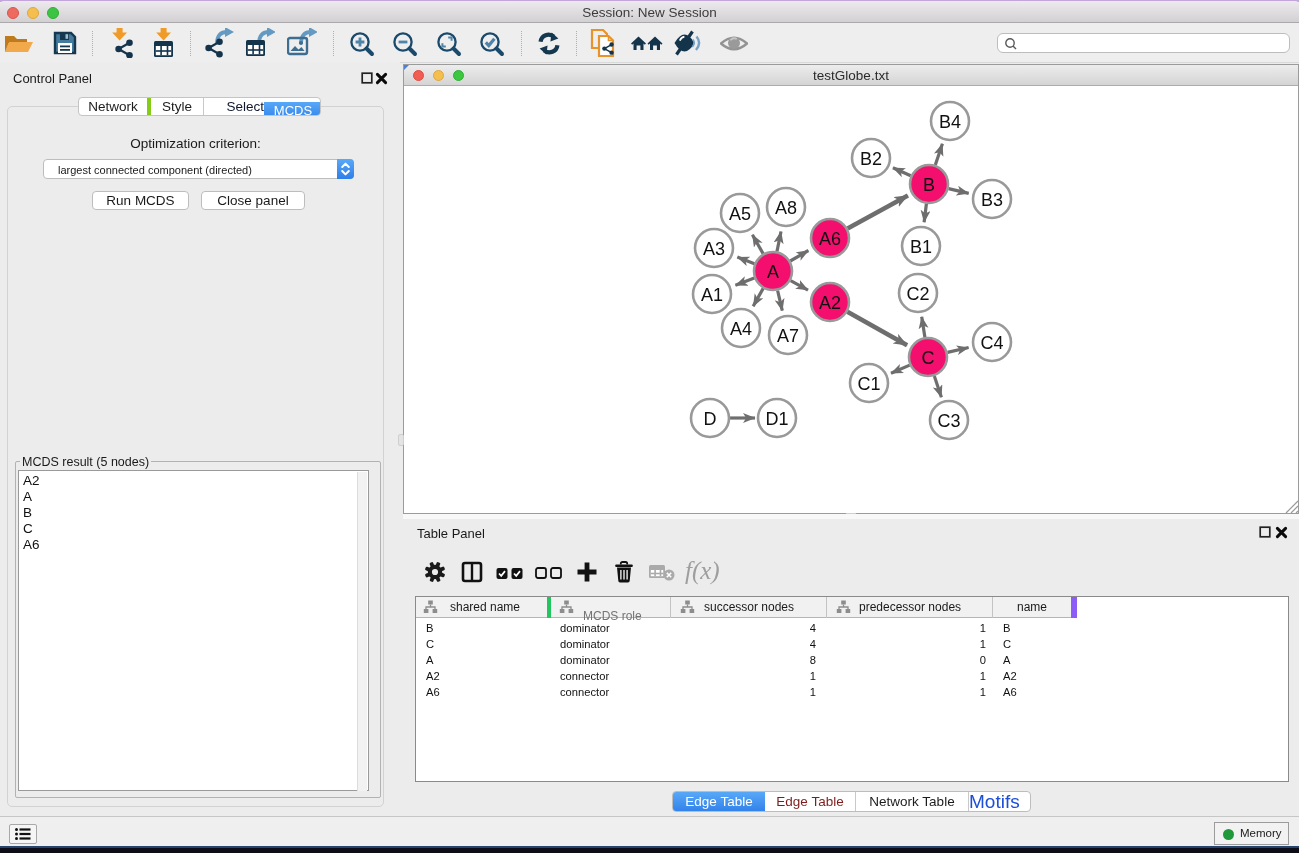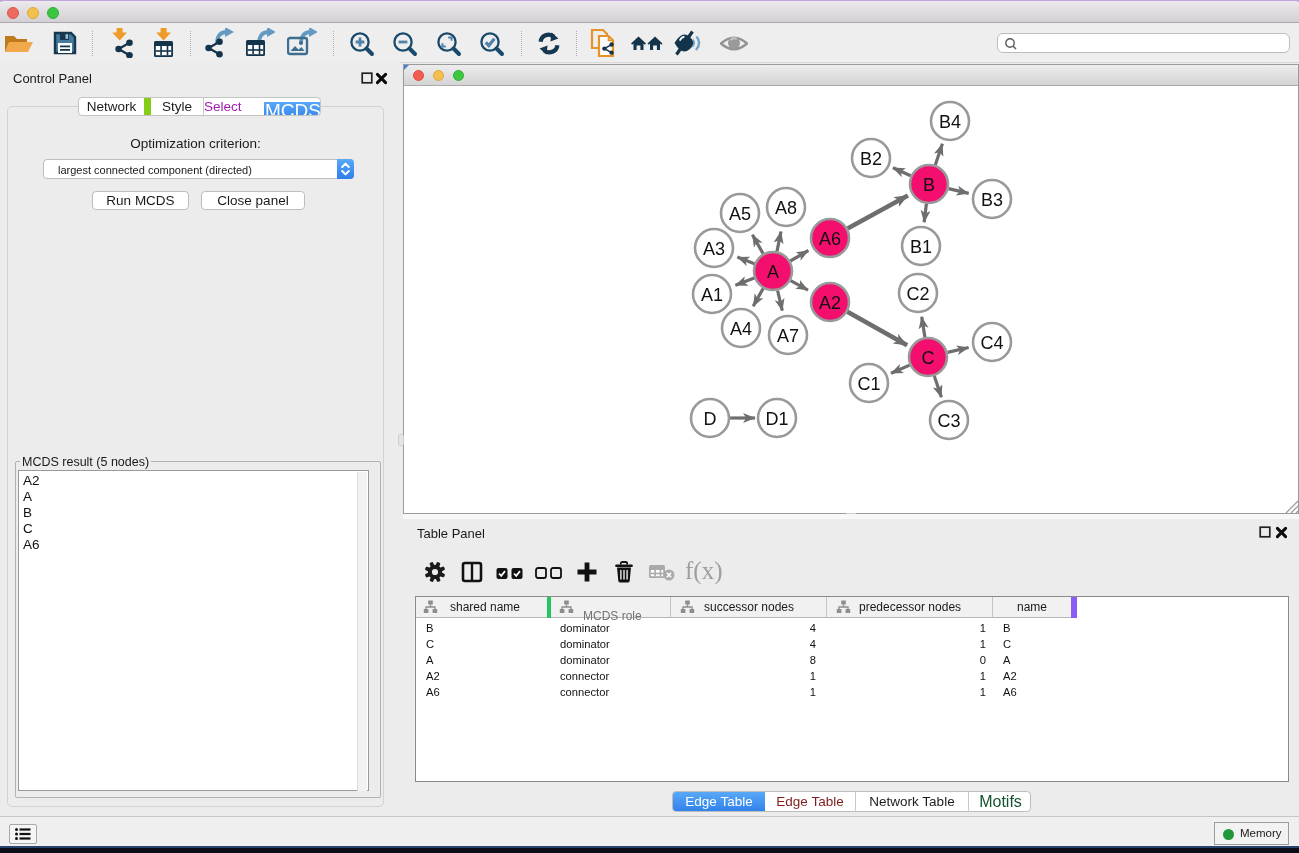--- a/index.html
+++ b/index.html
@@ -7,20 +7,21 @@
 .tl{width:12px;height:12px;border-radius:50%;position:absolute;top:6px}
 .wtl{width:11px;height:11px;border-radius:50%;position:absolute;top:7px}
 </style></head><body>
 
 <div class="abs" style="left:0;top:0;width:1299px;height:2px;background:#c2a5da"></div>
 
 <div class="abs" style="left:0;top:1px;width:1299px;height:22px;background:linear-gradient(#eceaec,#d2d0d2);border-bottom:1px solid #aaa8aa;border-radius:4px 4px 0 0">
  <div class="tl" style="left:7px;background:#ee6a5f;border:1px solid #d8574d"></div>
  <div class="tl" style="left:27px;background:#f5bf4f;border:1px solid #dda73e"></div>
  <div class="tl" style="left:47px;background:#3ec443;border:1px solid #2faf38"></div>
+ <div class="abs" style="left:0;right:0;top:4px;text-align:center;font-size:13.5px;color:#3c3c3c">Session: New Session</div>
 </div>
 
 <div class="abs" style="left:0;top:23px;width:1299px;height:39px;background:#efeeef"></div>
 <div class="tsep" style="left:92px"></div>
 <div class="tsep" style="left:190px"></div>
 <div class="tsep" style="left:333px"></div>
 <div class="tsep" style="left:521px"></div>
 <div class="tsep" style="left:576px"></div>
 <div style="position:absolute;left:4px;top:32px;width:30px;height:24px"><svg width="30" height="24" viewBox="0 0 30 24" style="">
       <path d="M1,4 h9 l3,3 h10 v4 h-22 z" fill="#c07a1e"></path>
@@ -173,24 +174,24 @@
 <svg width="12" height="12" viewBox="0 0 12 12" style="position:absolute;left:361px;top:72px">
     <rect x="1.2" y="1.2" width="9.6" height="9.6" fill="none" stroke="#222" stroke-width="1.7"></rect>
   </svg>
 <svg width="13" height="13" viewBox="0 0 13 13" style="position:absolute;left:375px;top:72px">
     <path d="M2.4,2.4 L10.6,10.6 M10.6,2.4 L2.4,10.6" stroke="#0a0a0a" stroke-width="3" stroke-linecap="round"></path>
   </svg>
 
 <div class="abs" style="left:7px;top:106px;width:377px;height:701px;border:1px solid #d2d2d2;border-radius:5px;background:#ececec"></div>
 
 <div class="abs" style="left:78px;top:97px;width:243px;height:19px;background:#fff;border:1px solid #c4c4c4;border-radius:4px;overflow:hidden">
- <div class="abs" style="left:0;top:0;width:72px;height:19px;border-right:7px solid #84cc16;text-align:center;font-size:13.5px;color:#1c1c1c;line-height:18px">Network</div>
+ <div class="abs" style="left:0;top:0;width:72px;height:19px;border-right:4px solid #84cc16;text-align:center;font-size:13.5px;color:#1c1c1c;line-height:18px">Network</div>
  <div class="abs" style="left:72px;top:0;width:53px;height:19px;border-right:1px solid #c9c9c9;text-align:center;font-size:13.5px;color:#1c1c1c;line-height:18px">Style</div>
- <div class="abs" style="left:125px;top:0;width:60px;height:19px;text-align:left;font-size:13.5px;color:#a21caf;line-height:18px">Select</div>
- <div class="abs" style="left:185px;top:4px;width:58px;height:19px;background:linear-gradient(#58a8f8,#2e7fe9);text-align:center;font-size:19px;color:#fff;line-height:18px">MCDS</div>
+ <div class="abs" style="left:125px;top:0;width:60px;height:19px;text-align:right;font-size:13.5px;color:#0f172a;line-height:18px">Select</div>
+ <div class="abs" style="left:185px;top:4px;width:58px;height:19px;background:linear-gradient(#58a8f8,#2e7fe9);text-align:center;font-size:13px;color:#fff;line-height:18px">MCDS</div>
 </div>
 
 <div class="abs" style="left:0;top:136px;width:391px;text-align:center;font-size:13.5px;color:#1a1a1a">Optimization criterion:</div>
 
 <div class="abs" style="left:43px;top:159px;width:311px;height:20px;background:#fff;border:1px solid #bdbdbd;border-radius:4px">
  <div class="abs" style="left:14px;top:1px;font-size:11px;color:#1a1a1a;line-height:18px">largest connected component (directed)</div>
  <div class="abs" style="right:-1px;top:-1px;width:17px;height:20px;background:linear-gradient(#5aa9f8,#2d7ee9);border-radius:0 4px 4px 0">
   <svg width="17" height="20" viewBox="0 0 17 20">
         <path d="M5.2,8 L8.5,4.6 L11.8,8" fill="none" stroke="#fff" stroke-width="2" stroke-linecap="round" stroke-linejoin="round"></path>
         <path d="M5.2,12 L8.5,15.4 L11.8,12" fill="none" stroke="#fff" stroke-width="2" stroke-linecap="round" stroke-linejoin="round"></path>
@@ -206,20 +207,21 @@
 <div class="abs" style="left:18px;top:470px;width:351px;height:321px;background:#fff;border:1px solid #9a9a9a">
  <div class="abs" style="right:1px;top:1px;width:10px;height:319px;background:#f2f2f2;border-left:1px solid #dcdcdc"></div>
  <div style="position:absolute;left:4px;top:2px;font-size:13.5px;color:#111;line-height:16px">A2<br>A<br>B<br>C<br>A6</div>
 </div>
 
 <div class="abs" style="left:403px;top:64px;width:896px;height:450px;background:#fff;border:1px solid #9b9b9b"></div>
 <div class="abs" style="left:404px;top:65px;width:894px;height:21px;background:linear-gradient(#ededed,#d4d4d4);border-bottom:1px solid #acacac">
  <div class="wtl" style="left:8.5px;top:5px;background:#f25d52;border:1px solid #dd4b41"></div>
  <div class="wtl" style="left:28.5px;top:5px;background:#f5bf50;border:1px solid #dda73e"></div>
  <div class="wtl" style="left:48.5px;top:5px;background:#3cc73e;border:1px solid #2fae37"></div>
+ <div class="abs" style="left:0;right:0;top:3px;text-align:center;font-size:13.5px;color:#2b2b2b">testGlobe.txt</div>
 </div>
 <svg width="5" height="5" viewBox="0 0 5 5" style="position:absolute;left:404px;top:65px">
     <path d="M0,0 h5 L0,5 z" fill="#3b76d6" opacity="0.9"></path>
   </svg>
 
 <div class="abs" style="left:404px;top:87px;width:894px;height:426px;background:#fff;overflow:hidden">
 <svg width="894" height="426" viewBox="0 0 894 426" style="position:absolute;left:0;top:0">
 <defs>
 <marker id="ah" markerUnits="userSpaceOnUse" markerWidth="14" markerHeight="12" refX="12" refY="5" orient="auto">
           <path d="M0,0 L12.5,5 L0,10 L3.2,5 Z" fill="#6e6e6e"></path>
@@ -357,21 +359,21 @@
       <g transform="translate(0,2)">
         <rect x="0" y="0" width="16" height="13" rx="1.5" fill="#aaaaaa"></rect>
         <rect x="1.8" y="5" width="12.4" height="6.2" fill="#fff"></rect>
         <rect x="5.3" y="5" width="1.6" height="6.2" fill="#aaaaaa"></rect>
         <rect x="10.7" y="5" width="1.6" height="6.2" fill="#aaaaaa"></rect>
         <rect x="1.8" y="7.7" width="12.4" height="1.6" fill="#aaaaaa"></rect>
       </g>
       <circle cx="20" cy="12" r="5.5" fill="#aaaaaa"></circle>
       <path d="M17.8,9.8 l4.4,4.4 M22.2,9.8 l-4.4,4.4" stroke="#fff" stroke-width="1.6"></path>
     </svg></div>
-<div class="abs" style="left:685px;top:557px;width:52px;height:32px;font-family:'Liberation Serif',serif;font-size:25px;color:#9e9e9e">f(x)</div>
+<div class="abs" style="left:685px;top:557px;width:52px;height:32px;font-family:'Liberation Serif',serif;font-style:italic;font-size:25px;color:#9e9e9e">f(x)</div>
 
 <div class="abs" style="left:415px;top:596px;width:874px;height:186px;background:#fff;border:1px solid #8a8a8a">
  <div class="abs" style="left:0;top:0;width:661px;height:21px;background:#f1f1f1;border-bottom:1px solid #b5b5b5">
   <div class="abs" style="left:0;top:0;width:135px;height:21px;border-right:4px solid #22c55e">
         <svg width="15" height="14" viewBox="0 0 15 14" style="position:absolute;left:7px;top:3px">
           <g fill="#8d8d8d">
             <rect x="5.2" y="0.5" width="4.6" height="4"></rect>
             <rect x="0.8" y="9" width="4.6" height="4"></rect>
             <rect x="9.6" y="9" width="4.6" height="4"></rect>
           </g>
@@ -452,21 +454,21 @@
    <span style="position:absolute;left:500px;width:70px;text-align:right">1</span>
    <span style="position:absolute;left:587px">A6</span>
       </div>
  </div>
 </div>
 
 <div class="abs" style="left:672px;top:791px;width:359px;height:21px;background:#fff;border:1px solid #bdbdbd;border-radius:4px;overflow:hidden">
  <div class="abs" style="left:0;top:0;width:92px;height:21px;background:linear-gradient(#58a8f8,#2e7fe9);text-align:center;font-size:13.5px;color:#fff;line-height:20px">Edge Table</div>
  <div class="abs" style="left:92px;top:0;width:91px;height:21px;border-right:1px solid #c9c9c9;text-align:center;font-size:13.5px;color:#7f1d1d;line-height:20px">Edge Table</div>
  <div class="abs" style="left:183px;top:0;width:113px;height:21px;border-right:1px solid #c9c9c9;text-align:center;font-size:13.5px;color:#1c1c1c;line-height:20px">Network Table</div>
- <div class="abs" style="left:296px;top:0;width:63px;height:21px;text-align:center;font-size:16px;color:#14532d;line-height:20px">Motifs</div>
+ <div class="abs" style="left:296px;top:0;width:63px;height:21px;text-align:left;font-size:19px;color:#1d4ed8;line-height:20px">Motifs</div>
 </div>
 
 <div class="abs" style="left:0;top:816px;width:1299px;height:30px;background:#efefef;border-top:1px solid #c6c6c6"></div>
 <div class="abs" style="left:9px;top:824px;width:28px;height:20px;background:#f5f5f5;border:1px solid #a8a8a8;border-radius:2px">
  <svg width="16" height="12" viewBox="0 0 16 12" style="position:absolute;left:5px;top:3px">
   <g fill="#111">
         <circle cx="1.5" cy="1.5" r="1.5"></circle>
         <circle cx="1.5" cy="6" r="1.5"></circle>
         <circle cx="1.5" cy="10.5" r="1.5"></circle>
   <rect x="4.5" y="0.4" width="11" height="2.2"></rect>

